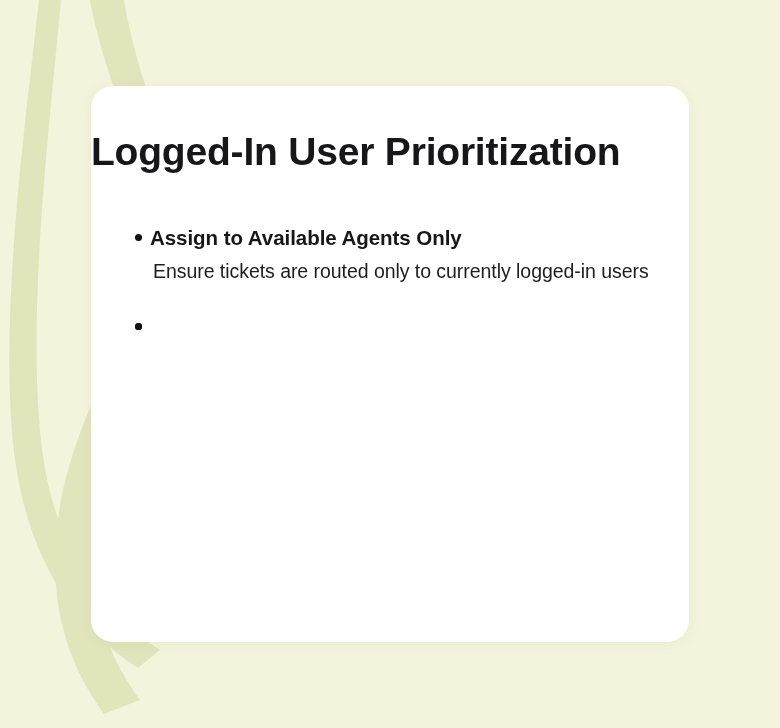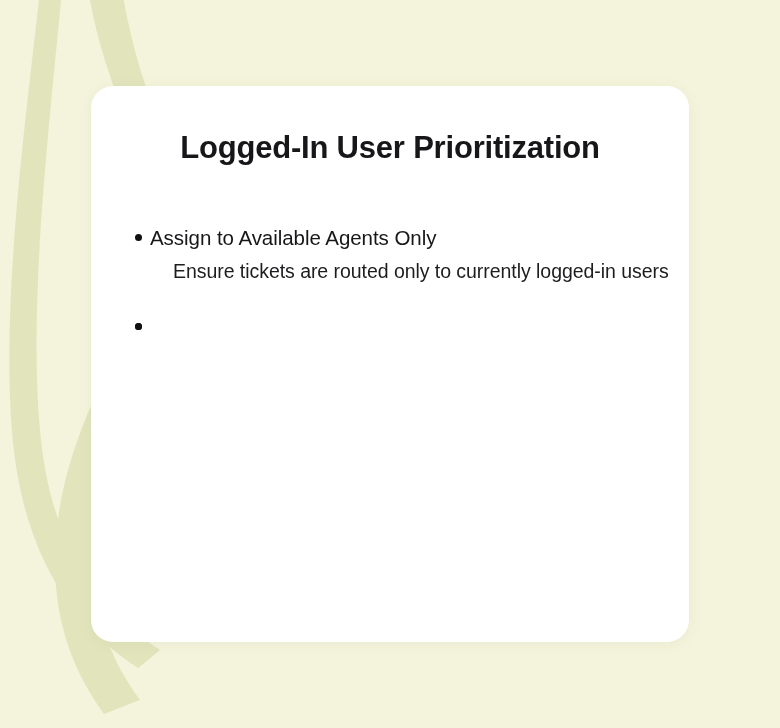--- a/index.html
+++ b/index.html
@@ -37,22 +37,22 @@
     box-shadow: 0 2px 14px rgba(120, 120, 80, 0.07);
     box-sizing: border-box;
     overflow: hidden;
   }
 
   #card-title {
     position: absolute;
     left: 0;
     top: 44px;
     width: 598px;
-    text-align: center;
-    font-size: 31px;
+    text-align: left;
+    font-size: 39px;
     font-weight: bold;
     color: #17171a;
     letter-spacing: -0.2px;
     line-height: 1.15;
   }
 
   #bullet-list {
     position: absolute;
     left: 0;
     top: 139px;
@@ -72,35 +72,34 @@
     left: 44px;
     top: 9px;
     width: 7px;
     height: 7px;
     border-radius: 50%;
     background: #111114;
   }
 
   .bullet-heading {
     font-size: 20.5px;
-    font-weight: normal;
+    font-weight: bold;
     color: #17171a;
     line-height: 26px;
     letter-spacing: -0.05px;
   }
 
   .bullet-desc {
     font-size: 19.5px;
     font-weight: normal;
     color: #1d1d20;
     line-height: 30px;
     margin-top: 5px;
     padding-left: 3px;
     letter-spacing: -0.05px;
-    margin-left: 20px;
   }
 </style>
 </head>
 <body>
 
 <svg id="bg-decor" viewBox="0 0 780 728" width="780" height="728" xmlns="http://www.w3.org/2000/svg" aria-hidden="true">
   <rect x="0" y="0" width="780" height="728" fill="#f4f4dc"></rect>
 
   <path d="M 62 -10
            C 50 120, 28 300, 40 430

